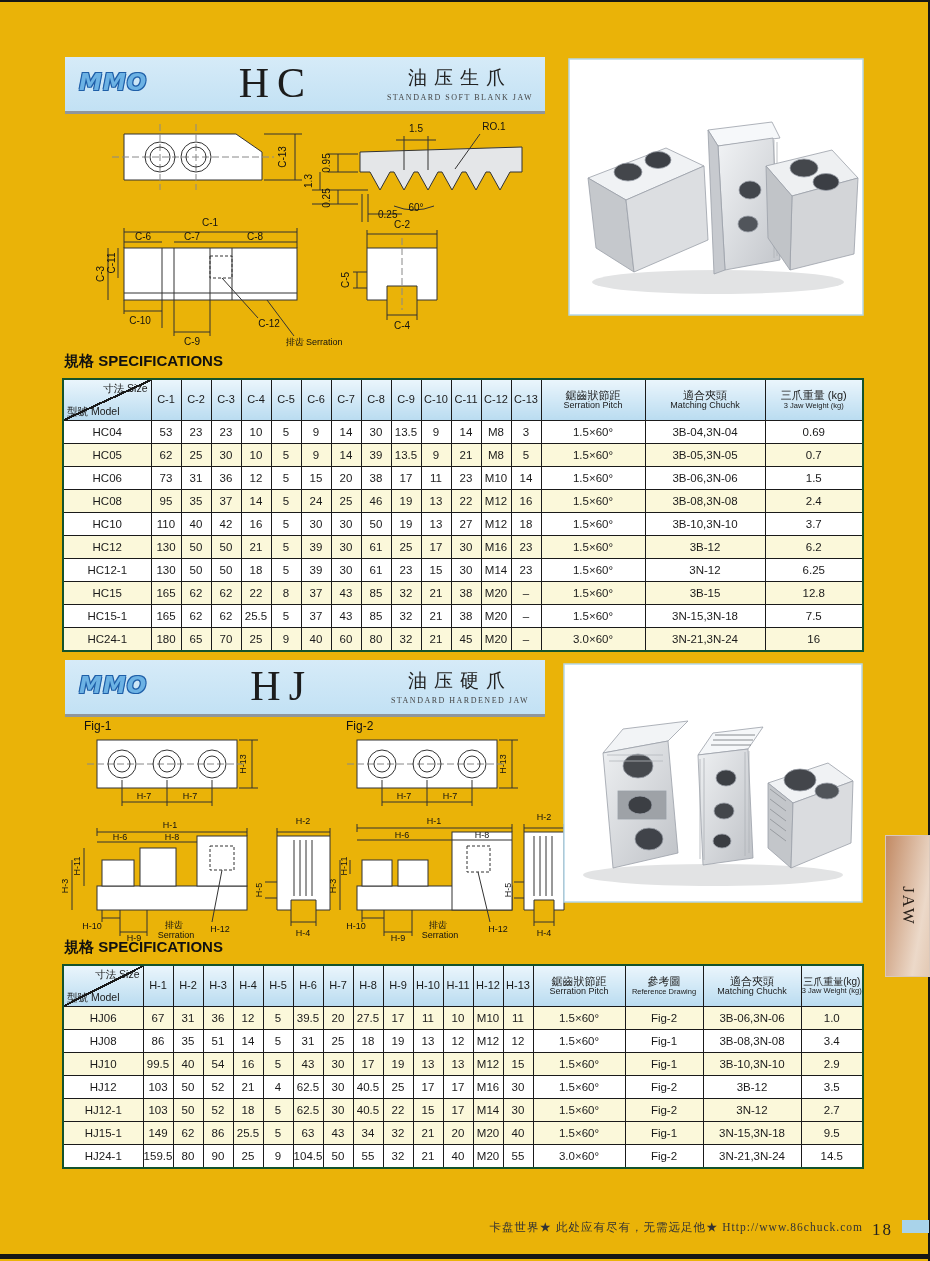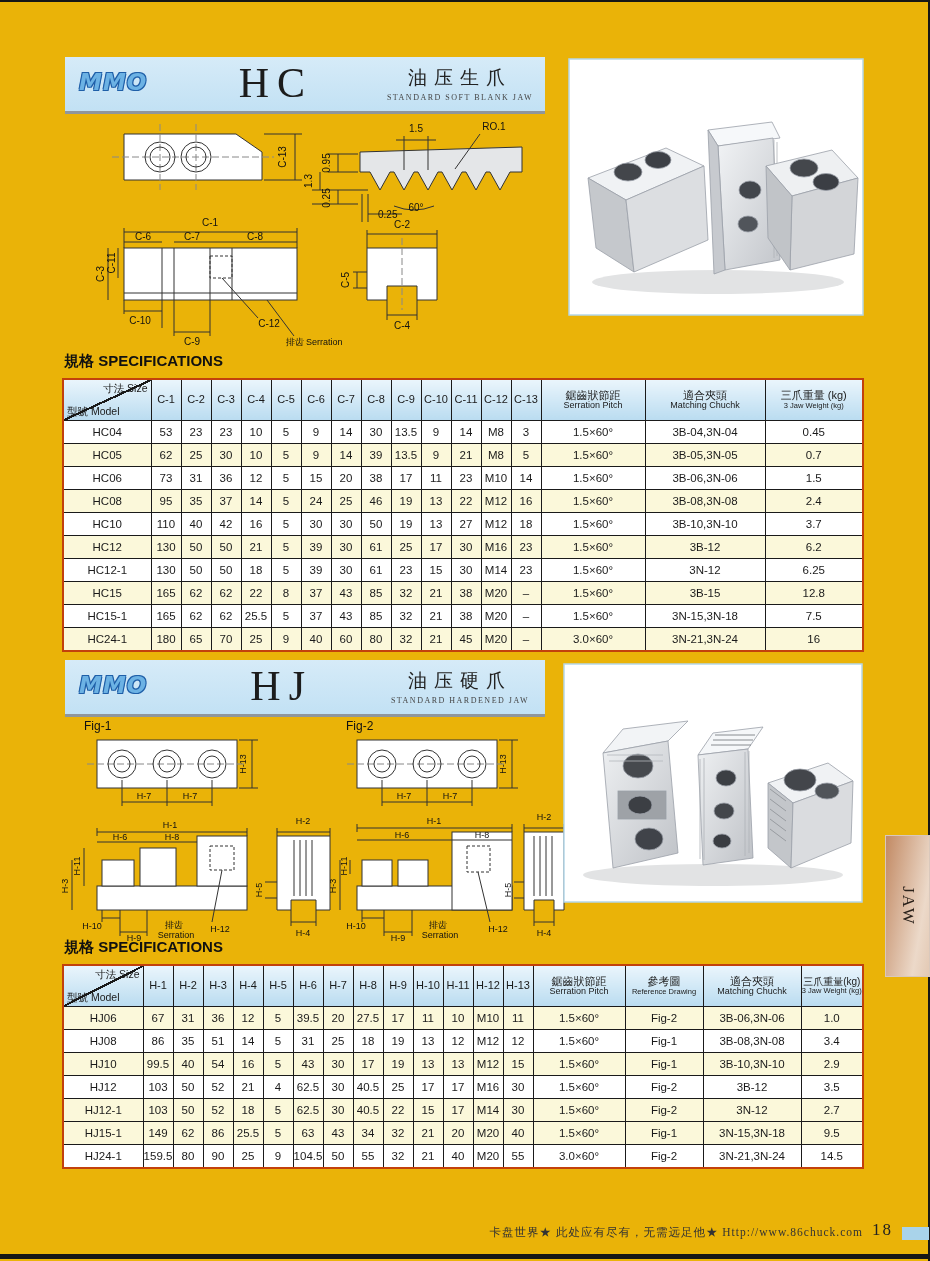--- a/index.html
+++ b/index.html
@@ -20,21 +20,21 @@
   .cnblock{position:absolute;left:295px;top:8px;width:200px;text-align:center;font-family:"Liberation Serif",serif;}
   .cnblock .cn{display:block;font-size:19px;letter-spacing:7px;color:#222;}
   .cnblock .en{display:block;font-size:8px;letter-spacing:1.5px;color:#444;margin-top:2px;}
 
   
   .spec-heading{position:absolute;left:64px;font-size:15px;font-weight:700;color:#111;}
   .spec-heading .en{font-family:"Liberation Sans",sans-serif;font-weight:600;}
 
   
   table.spec{position:absolute;left:62px;border-collapse:collapse;table-layout:fixed;width:800px;
-             border:2px solid #c2410c;background:#fff;}
+             border:2px solid #14532d;background:#fff;}
   .spec th,.spec td{border:1px solid #1a1a1a;text-align:center;vertical-align:middle;padding:0;
                     height:22px;line-height:1.05;white-space:nowrap;overflow:hidden;font-size:11.5px;}
   .spec thead th{background:linear-gradient(#eaf5fc,#badcf0);font-weight:400;height:40px;font-size:11px;}
   .spec tbody tr.alt{background:#fbf8da;}
   .spec .cn{display:block;font-size:11px;}
   .spec .en{display:block;font-size:9px;}
   .spec .en-xs{display:block;font-size:7.5px;}
   .corner-box{position:relative;width:100%;height:100%;
       background:linear-gradient(to bottom right,transparent 48.5%,#1a1a1a 48.5%,#1a1a1a 51.5%,transparent 51.5%);}
   .corner-box .c-top{position:absolute;top:3px;right:3px;font-size:10.5px;}
@@ -47,21 +47,21 @@
   .fig{font:12px "Liberation Sans",sans-serif;fill:#111;stroke:none;}
   .photo-frame{fill:#fff;stroke:#b5d7e9;stroke-width:1.5;}
 
   
   .jaw-tab{position:absolute;right:0;top:835px;width:43px;height:140px;
            background:linear-gradient(100deg,#c28a64,#ecd9c9 75%,#e3c9b4);border:1px solid #d9c8bc;
            display:flex;align-items:center;justify-content:center;}
   .jaw-tab span{transform:rotate(90deg);font-family:"Liberation Serif",serif;font-size:17px;
                 letter-spacing:2px;color:#2a211a;}
   .footer{position:absolute;top:1220px;left:0;right:0;display:flex;justify-content:flex-end;
-          align-items:flex-end;gap:9px;padding-right:1px;}
+          align-items:flex-start;gap:9px;padding-right:1px;}
   .footer .ftext{font-family:"Liberation Serif",serif;font-size:11.5px;letter-spacing:1px;color:#333;}
   .footer .pnum{font-family:"Liberation Serif",serif;font-size:17px;color:#222;letter-spacing:2px;}
   .footer .bluebox{width:27px;height:13px;background:#a9d3ea;}
 </style>
 </head>
 <body>
 
 <div class="page">
   <div class="edge-top"></div>
   <div class="edge-right"></div>
@@ -277,21 +277,21 @@
           <td>9</td>
           <td>14</td>
           <td>30</td>
           <td>13.5</td>
           <td>9</td>
           <td>14</td>
           <td>M8</td>
           <td>3</td>
           <td>1.5×60°</td>
           <td>3B-04,3N-04</td>
-          <td>0.45</td>
+          <td>0.69</td>
         </tr>
         <tr class="alt">
           <td>HC05</td>
           <td>62</td>
           <td>25</td>
           <td>30</td>
           <td>10</td>
           <td>5</td>
           <td>9</td>
           <td>14</td>

